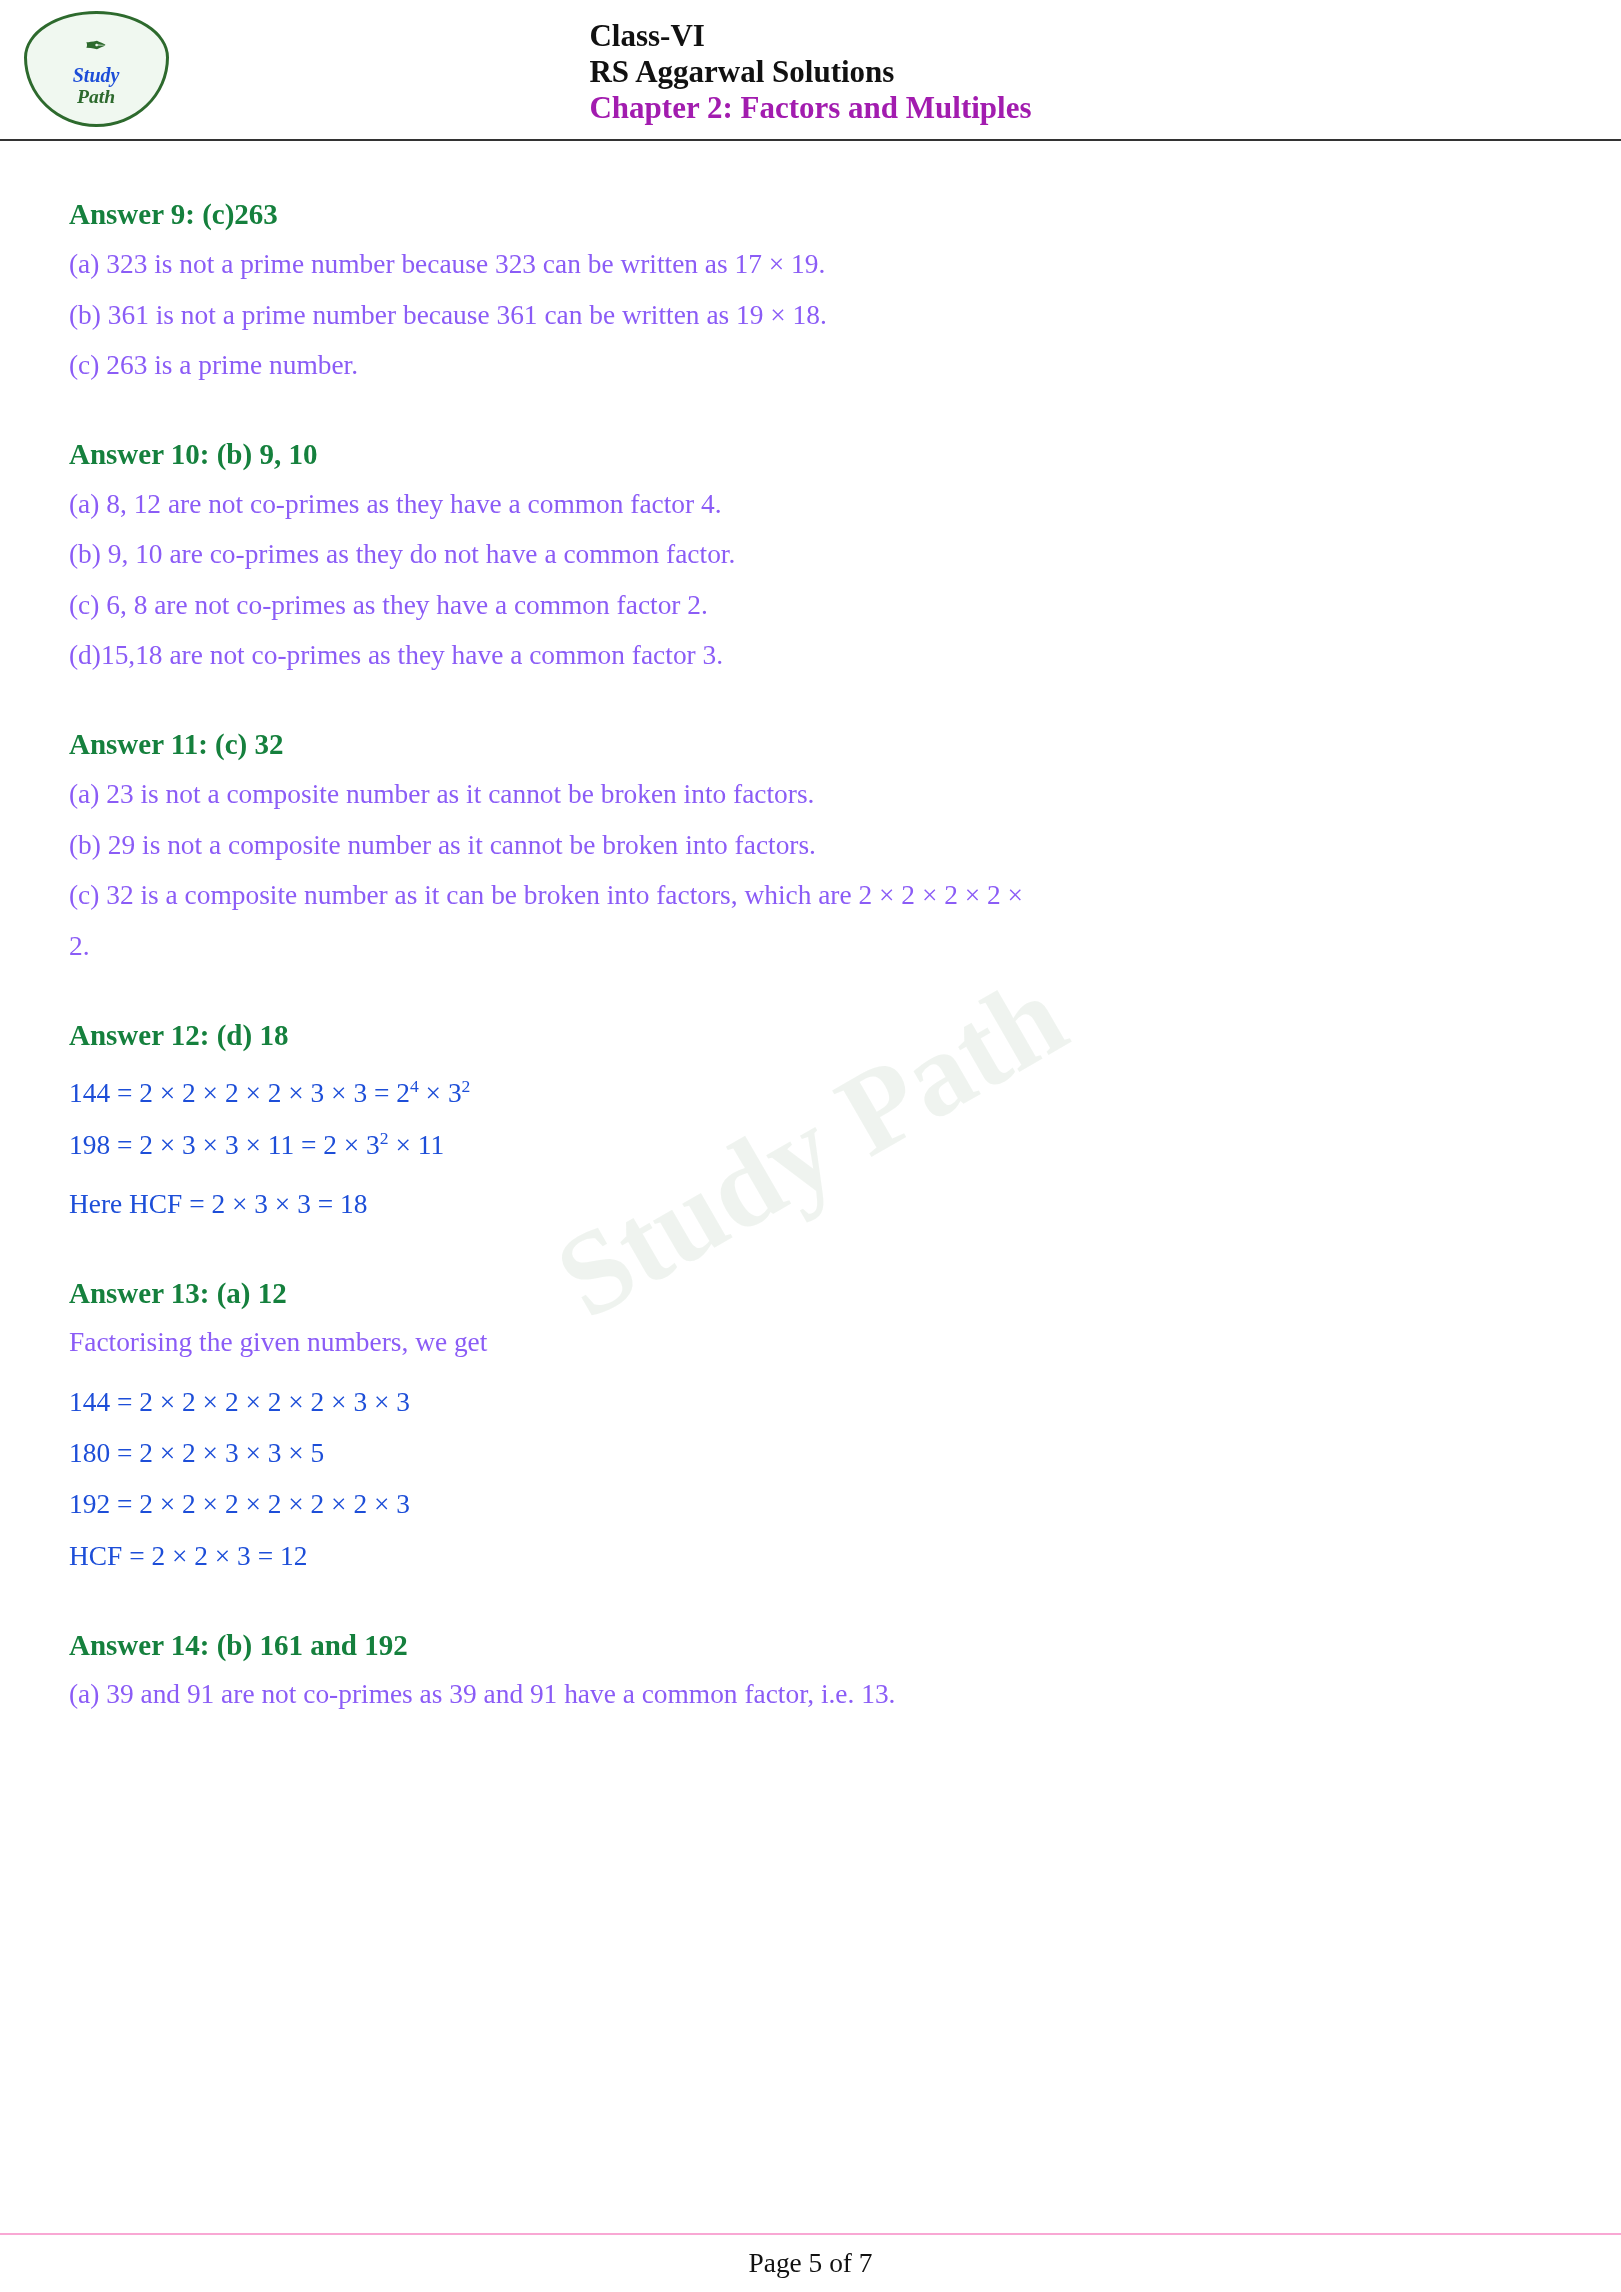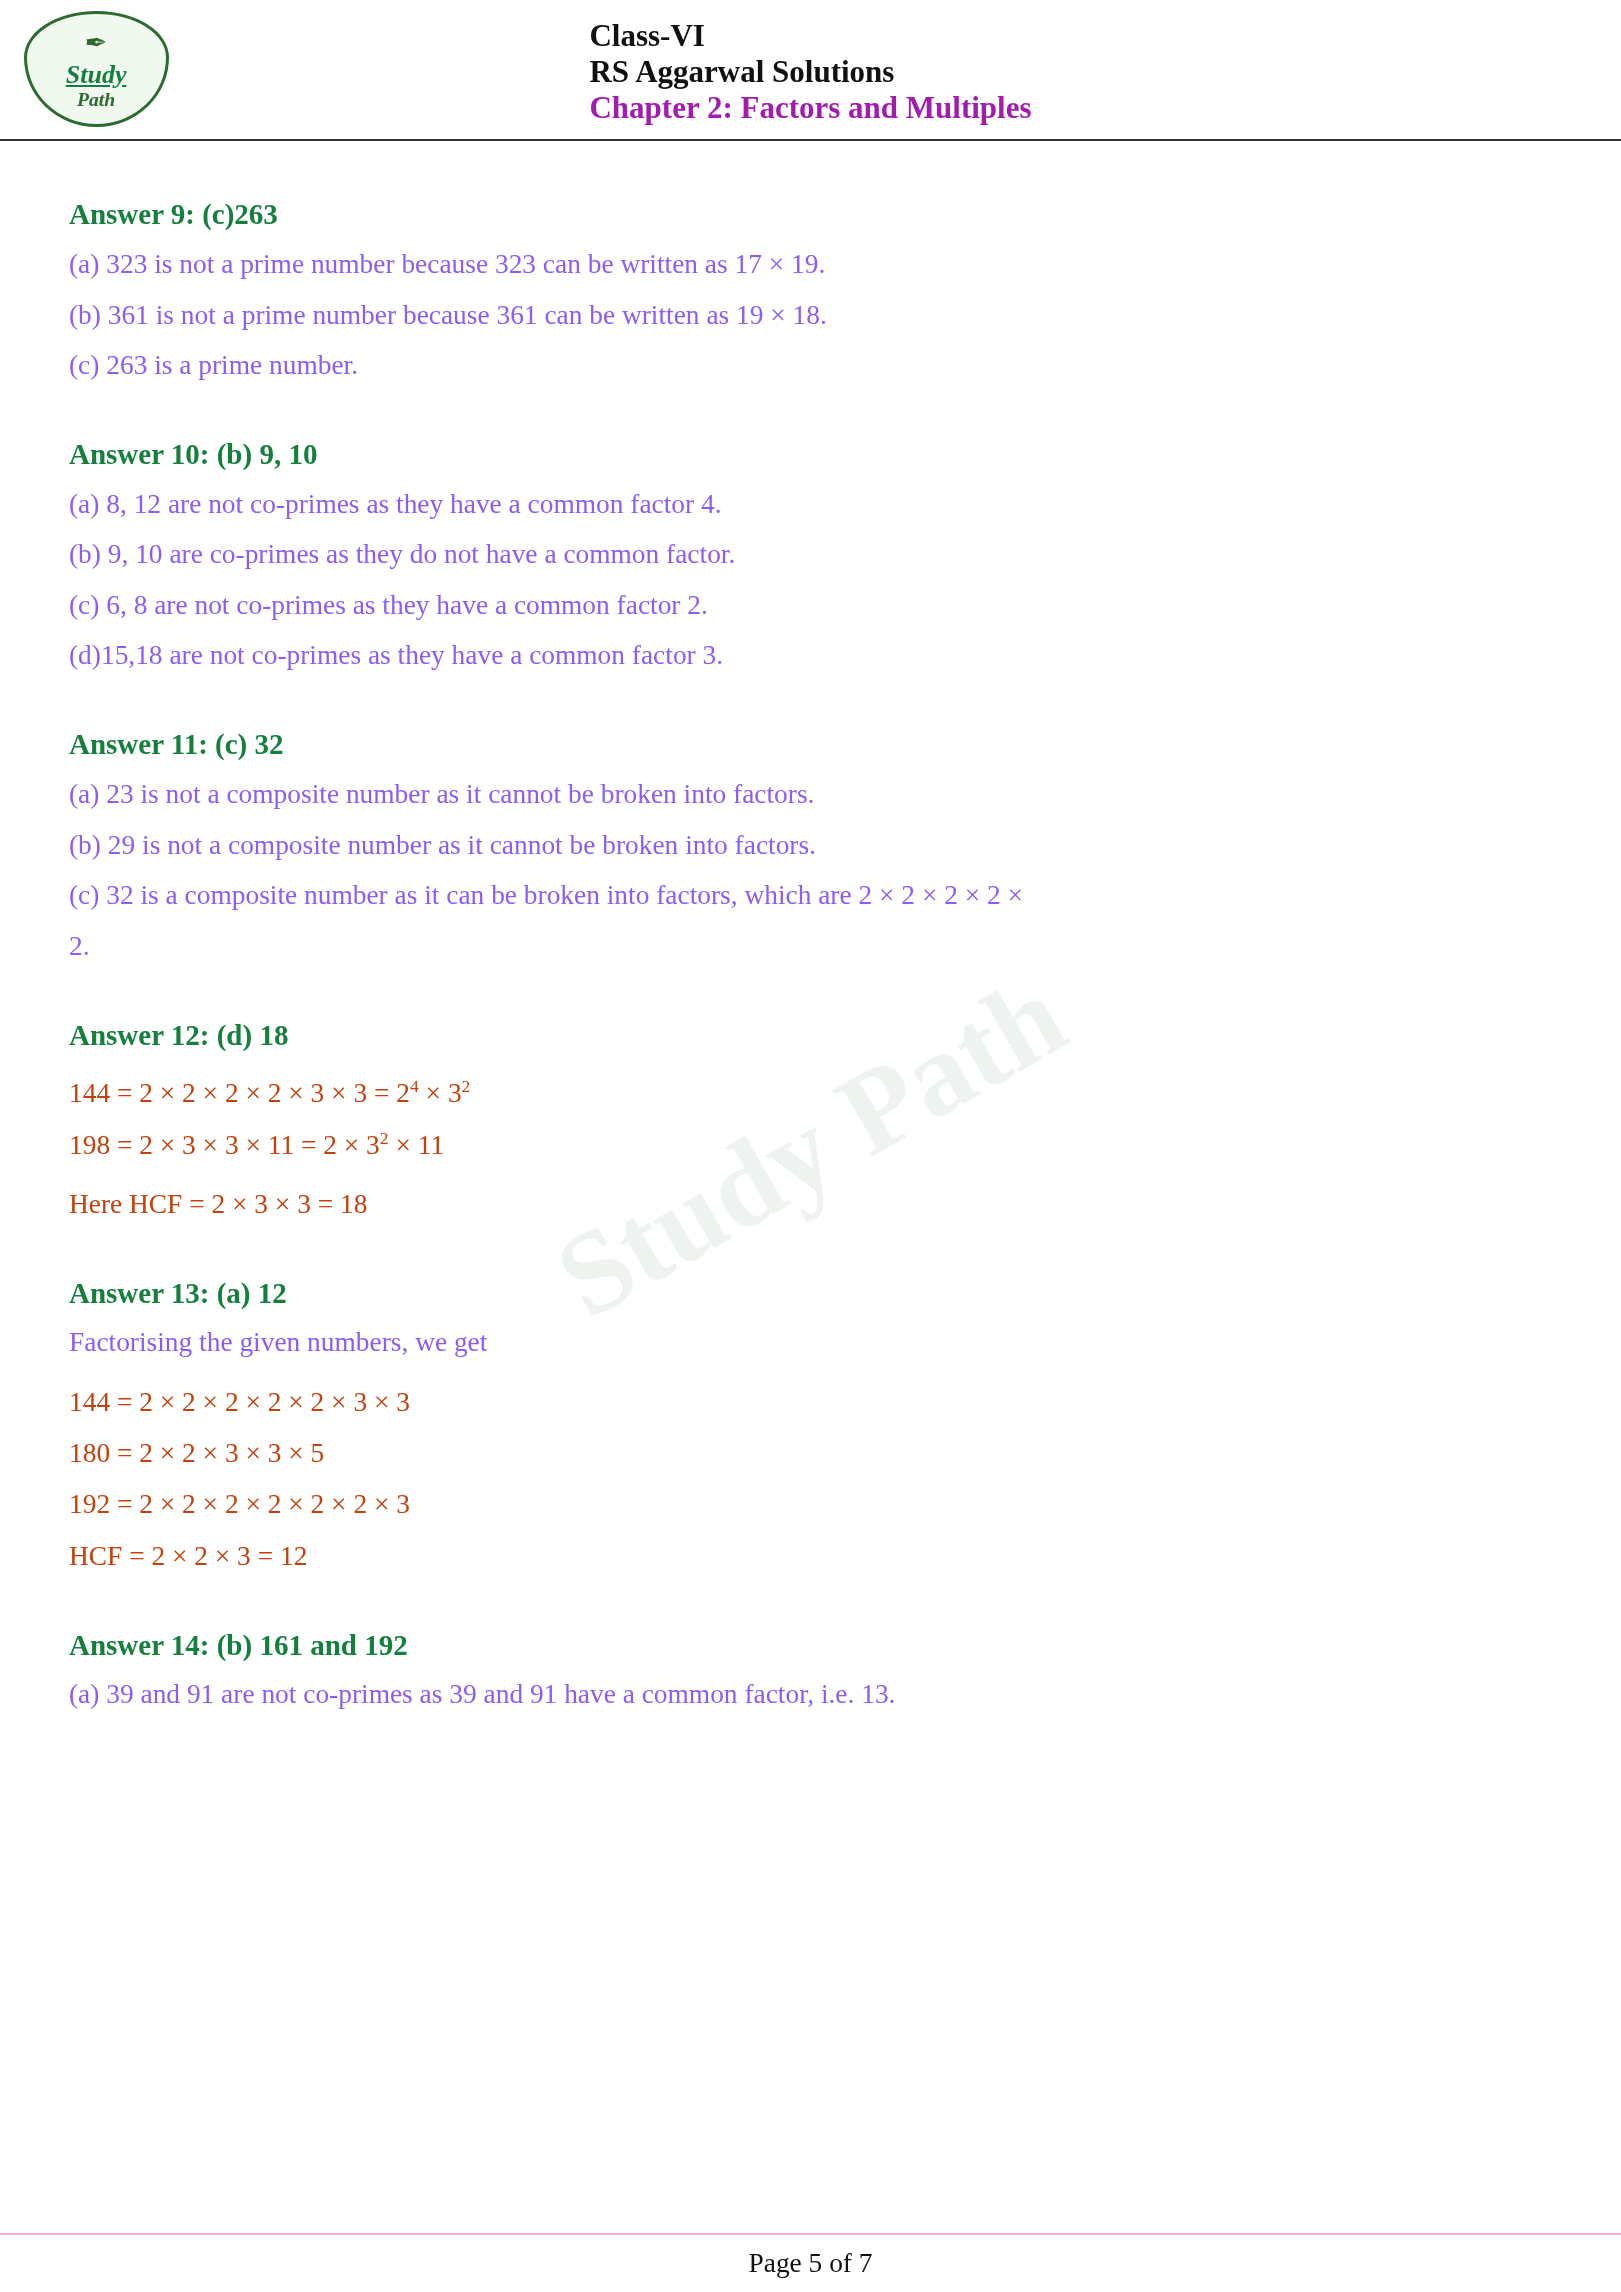--- a/index.html
+++ b/index.html
@@ -55,26 +55,25 @@
       background: #f0f8f0;
       position: relative;
       overflow: hidden;
     }
     .logo-pen {
       font-size: 27.4px;
       color: #2d6a2d;
       margin-bottom: 2px;
     }
     .logo-text-study {
-      font-size: 26px;
-      font-weight: bold;
-      color: #15803d;
+      font-size: 20px;
+      font-weight: bold;
+      color: #1d4ed8;
       font-style: italic;
       line-height: 1.1;
-      text-decoration: underline;
     }
     .logo-text-path {
       font-size: 19.6px;
       font-weight: bold;
       color: #2d6a2d;
       font-style: italic;
       line-height: 1.1;
     }
     .header-text {
       text-align: left;
@@ -110,21 +109,21 @@
       margin-bottom: 9.8px;
     }
     .body-text {
       font-size: 27.4px;
       color: #8b5cf6;
       line-height: 1.7;
       margin-bottom: 3.9px;
     }
     .math-line {
       font-size: 27.4px;
-      color: #c2410c;
+      color: #1d4ed8;
       line-height: 1.8;
       margin-bottom: 2px;
       font-family: 'Times New Roman', Times, serif;
     }
     .section-gap {
       height: 17.6px;
     }
     .section-gap-sm {
       height: 7.8px;
     }

